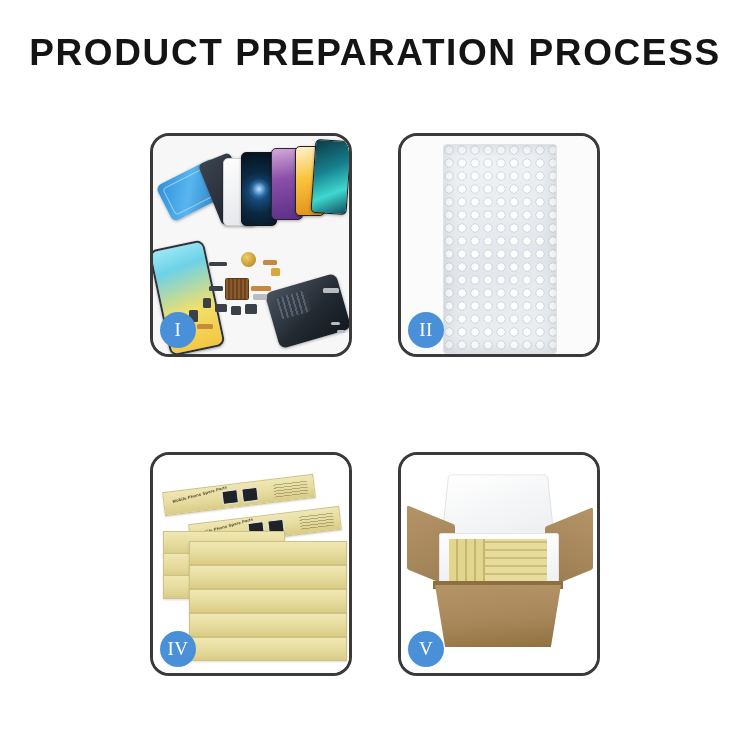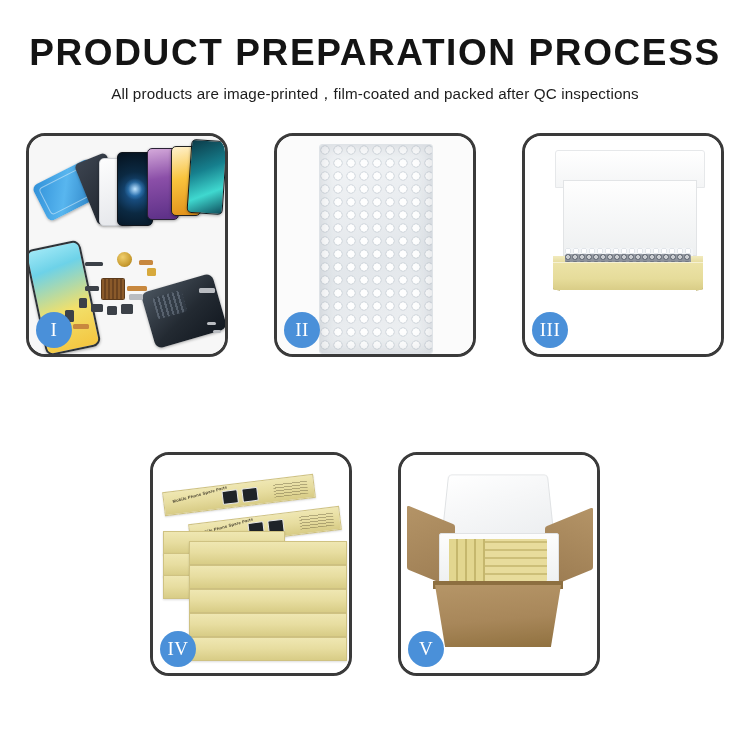--- a/index.html
+++ b/index.html
@@ -394,21 +394,20 @@
     border-radius: 6px;
     background: linear-gradient(135deg, rgba(255,255,255,.22), rgba(255,255,255,0) 40%);
     pointer-events: none;
   }
 </style>
 </head>
 <body>
 
 <div class="header">
   <h1 class="page-title">PRODUCT PREPARATION PROCESS</h1>
-  <p class="page-subtitle">All products are image-printed，film-coated and packed after QC inspections</p>
 </div>
 
 <div class="grid">
 
   <div class="row">
 
     <div class="panel p1">
       <div class="panel-media p1">
         <div class="phone ph-blue-film"></div>
         <div class="phone ph-dark-glass"></div>
@@ -449,33 +448,20 @@
         <div class="p2-chip"></div>
         <div class="p2-conn" style="left:82px;top:78px;"></div>
         <div class="p2-conn" style="left:74px;top:182px;"></div>
         <div class="p2-conn" style="left:120px;top:182px;"></div>
         <div class="p2-red"></div>
         <div class="bubble-sheet"></div>
       </div>
       <div class="badge">II</div>
     </div>
 
-    <div class="panel p3">
-      <div class="panel-media p3">
-        <div class="p3-lid-back"></div>
-        <div class="p3-lid"></div>
-        <div class="p3-foam"></div>
-        <div class="p3-side-l"></div>
-        <div class="p3-side-r"></div>
-        <div class="p3-box-rim"></div>
-        <div class="p3-contents"></div>
-        <div class="p3-box-front"></div>
-      </div>
-      <div class="badge">III</div>
-    </div>
 
   </div>
 
   <div class="row">
 
     <div class="panel p4">
       <div class="panel-media p4">
         <div class="stack">
 
           <div class="sbox sbox-lean" style="left:4px;top:14px;">

